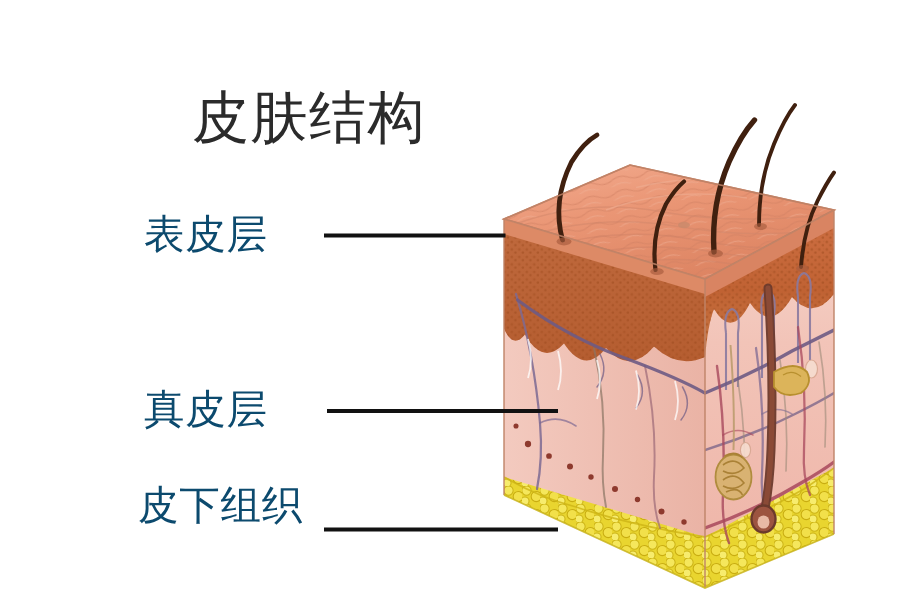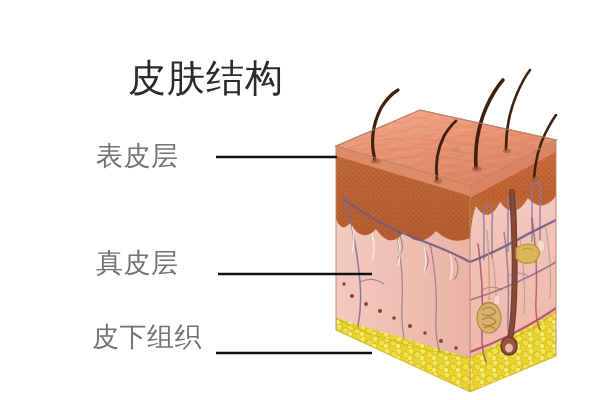--- a/index.html
+++ b/index.html
@@ -42,26 +42,26 @@
     letter-spacing: 1px;
     color: #2b2b2b;
     font-family: "DejaVu Sans", "Liberation Sans", sans-serif;
     white-space: nowrap;
   }
   .lbl {
     position: absolute;
     font-size: 27px;
     line-height: 30px;
     letter-spacing: 0.5px;
-    color: #737373;
+    color: #0c4a6e;
     font-family: Liberation Serif, serif;
     white-space: nowrap;
   }
   #lbl-0 { left: 96px;  top: 141px; }
-  #lbl-1 { left: 96px;  top: 248px; }
+  #lbl-1 { left: 96px;  top: 258px; }
   #lbl-2 { left: 92px;  top: 322px; }
 </style>
 </head>
 <body>
 
 <div id="stage">
 
   <svg id="diagram-svg" viewBox="0 0 600 400">
     <defs>
 

